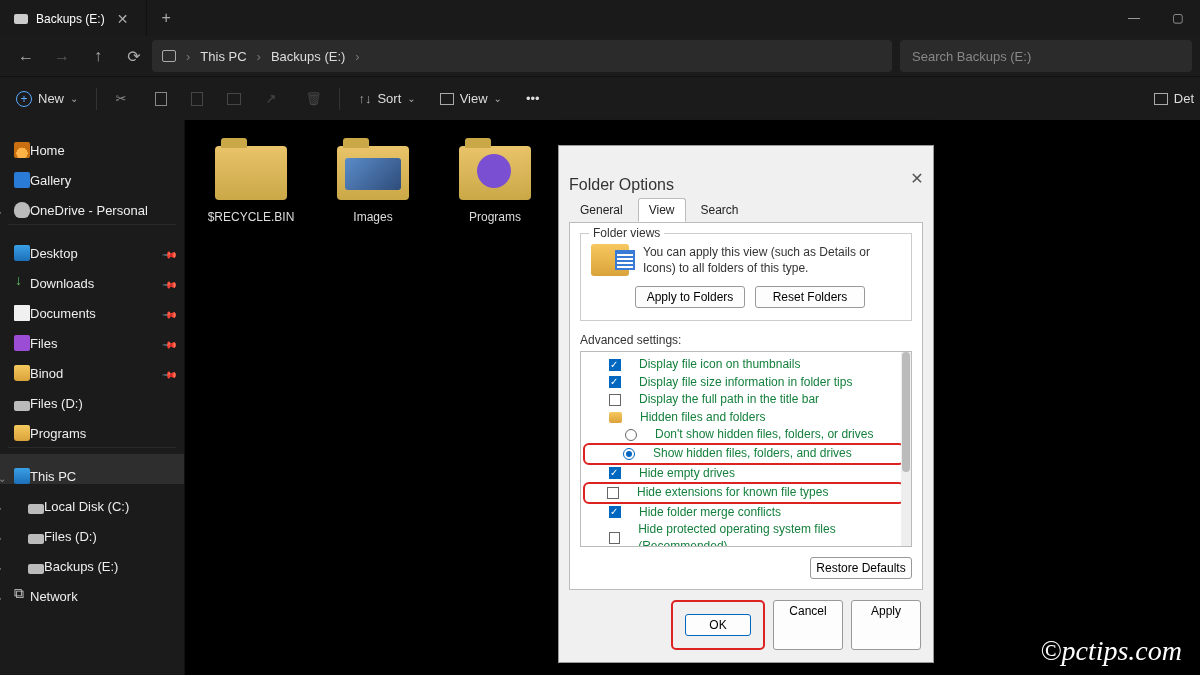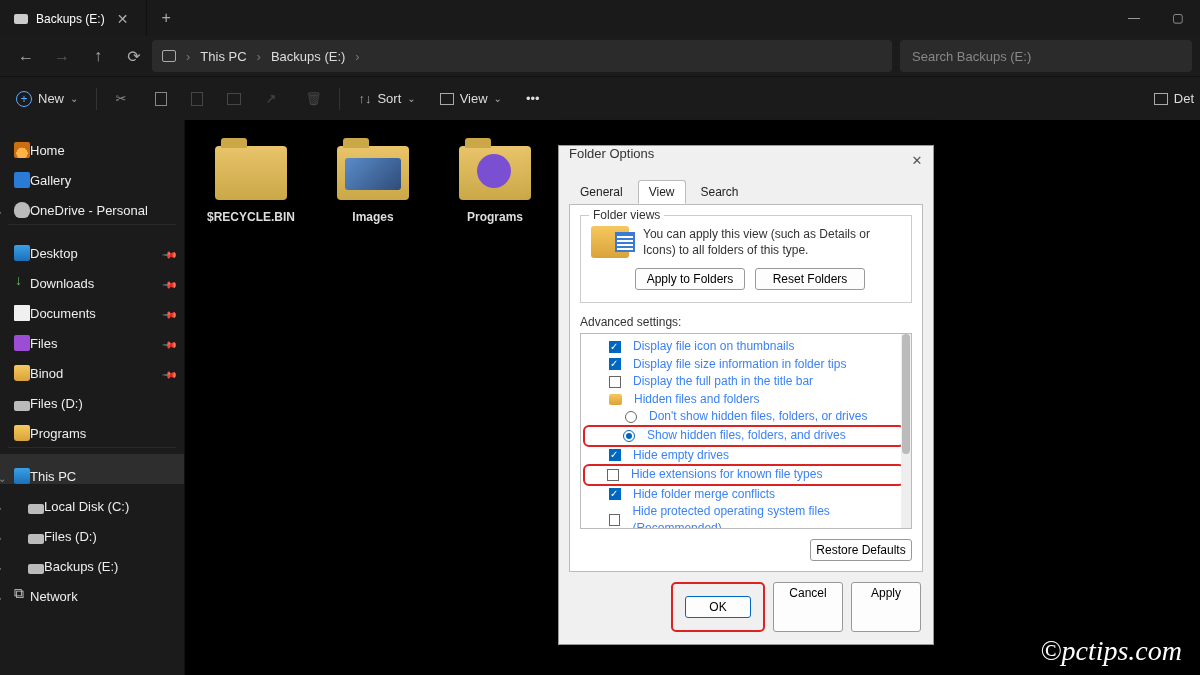--- a/index.html
+++ b/index.html
@@ -44,46 +44,46 @@
 .ic-folder {background:linear-gradient(#f4c95d,#d9a33a);border-radius:2px 2px 3px 3px;}
 .ic-drive {background:#bbb;border-radius:2px;height:10px;margin-top:3px;}
 .ic-down {position:relative;}
 .ic-down:after{content:"↓";color:#5fbf5f;font-size:14px;position:absolute;left:1px;top:-3px;}
 .ic-doc{background:#f0f0f0;border-radius:1px;}
 .ic-vid{background:#9b4dd6;border-radius:2px;}
 .ic-net{position:relative;}
 .ic-net:after{content:"⧉";color:#ccc;font-size:14px;position:absolute;left:0;top:-3px;}
 
 
-.content { flex:1; background:#000; padding:26px 10px; display:flex; gap:10px; align-items:flex-start;font-weight:bold; }
+.content { flex:1; background:#000; padding:26px 10px; display:flex; gap:10px; align-items:flex-start; }
 .item { width:112px; text-align:center; color:#ddd; font-size:12px; }
 .folder-ic { width:72px; height:54px; margin:0 auto 10px; border-radius:4px; background:linear-gradient(#e9c46a,#caa847); position:relative;}
 .folder-ic:before{content:"";position:absolute;top:-8px;left:6px;width:26px;height:10px;background:#caa847;border-radius:3px 3px 0 0;}
 .folder-ic.images:after{content:"";position:absolute;left:8px;right:8px;top:12px;bottom:10px;background:linear-gradient(135deg,#5a8cc9,#2e4c7a);border-radius:3px;}
 .folder-ic.programs:after{content:"";position:absolute;left:18px;top:8px;width:34px;height:34px;border-radius:50%;background:#7a4fd1;}
 
 
 .dialog { position:absolute; left:558px; top:145px; width:376px; background:#f0f0f0; color:#000; border:1px solid #999; box-shadow:0 4px 22px rgba(0,0,0,.6); font-size:12px; }
-.dlg-title { height:30px; display:flex; align-items:flex-start; padding:0 10px; color:#333; font-size:13px; position:relative; }
+.dlg-title { height:30px; display:flex; align-items:flex-end; padding:0 10px; color:#333; font-size:16px; position:relative;margin-top:18px; }
 .dlg-close { position:absolute; right:6px; top:4px; width:20px; height:20px; display:flex; align-items:center; justify-content:center; color:#555;}
 .dlg-tabs { display:flex; padding:4px 10px 0; gap:4px;}
 .dlg-tab { padding:4px 10px; border:1px solid transparent; color:#222; border-radius:3px 3px 0 0;}
 .dlg-tab.active { background:#fff; border-color:#bbb; border-bottom-color:#fff;}
 .dlg-body { background:#fff; border:1px solid #bbb; margin:0 10px 10px; padding:10px; }
 .fieldset { border:1px solid #ccc; padding:10px 10px 12px; margin-bottom:12px; position:relative;}
 .fieldset .legend { position:absolute; top:-8px; left:8px; background:#fff; padding:0 4px; color:#333;}
 .fv-row { display:flex; gap:10px; align-items:flex-start;}
 .fv-ic{width:38px;height:32px;background:linear-gradient(#f6c85f,#d9a33a);border-radius:3px;position:relative;margin-right:4px;}
 .fv-ic:after{content:"";position:absolute;right:-6px;top:6px;width:16px;height:16px;border:2px solid #3a7bd5;background:repeating-linear-gradient(#3a7bd5 0 2px,#fff 2px 4px);}
 .fv-text{flex:1;color:#333;line-height:1.35;}
 .btn-row{display:flex;gap:10px;margin-top:10px;margin-left:44px;}
 .win-button{border:1px solid #999;background:#fdfdfd;padding:3px 0;width:110px;text-align:center;border-radius:3px;font-size:12px;}
 .adv-label{margin:4px 0 4px 0;color:#333;}
 .adv-box{border:1px solid #bbb;height:196px;overflow:hidden;position:relative;padding:4px 6px;}
-.adv-row{display:flex;align-items:center;gap:12px;line-height:1.45;color:#3b82f6;}
+.adv-row{display:flex;align-items:center;gap:18px;line-height:1.45;color:#15803d;}
 .adv-row.indent1{padding-left:22px;}
 .adv-row.indent2{padding-left:38px;}
 .cb{width:12px;height:12px;border:1px solid #666;display:inline-block;position:relative;}
 .cb.checked{background:#0067c0;border-color:#0067c0;}
 .cb.checked:after{content:"✓";color:#fff;font-size:10px;position:absolute;left:0;top:-2px;}
 .rb{width:12px;height:12px;border:1px solid #666;border-radius:50%;display:inline-block;position:relative;}
 .rb.sel{border-color:#0067c0;}
 .rb.sel:after{content:"";position:absolute;left:2px;top:2px;width:6px;height:6px;background:#0067c0;border-radius:50%;}
 .fld-ic{width:13px;height:11px;background:linear-gradient(#f6c85f,#d9a33a);border-radius:2px;display:inline-block;}
 .red-ring{border:2px solid #d22; border-radius:6px; padding:0 4px; margin-left:-4px;}

